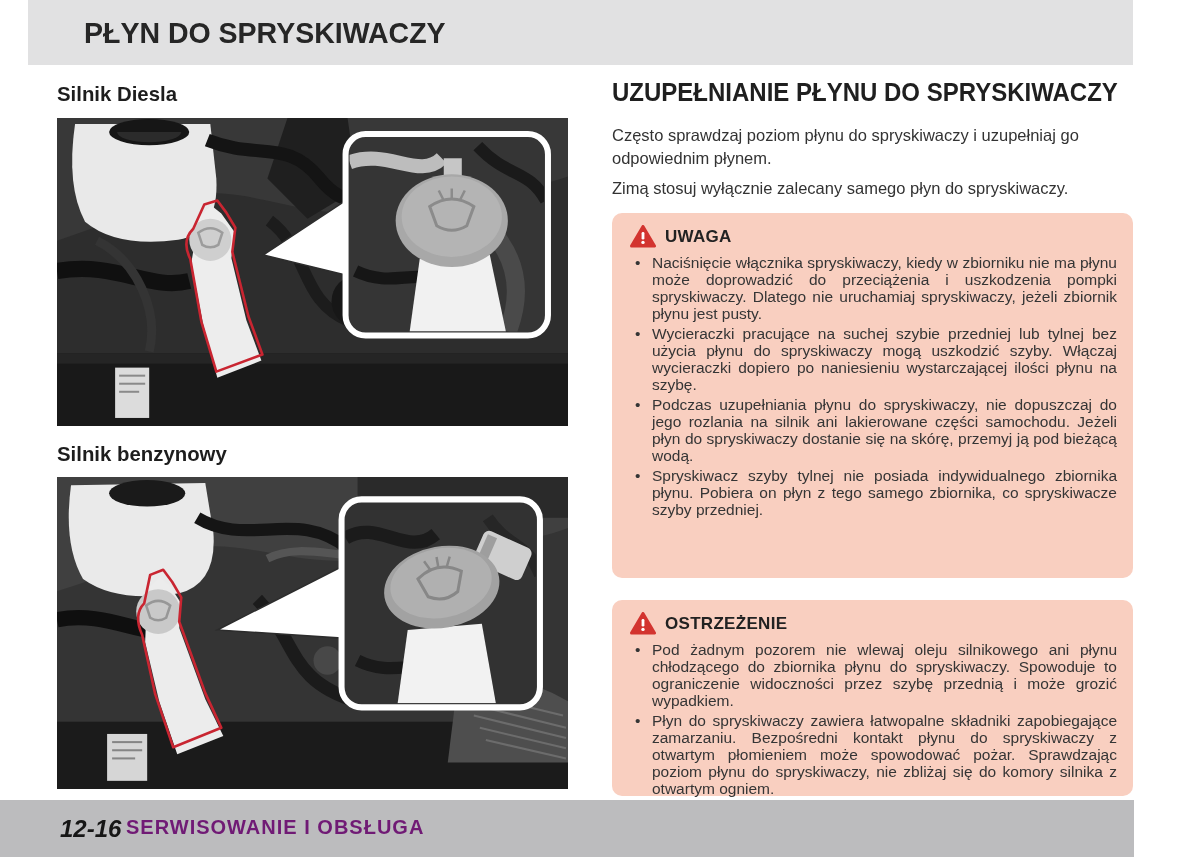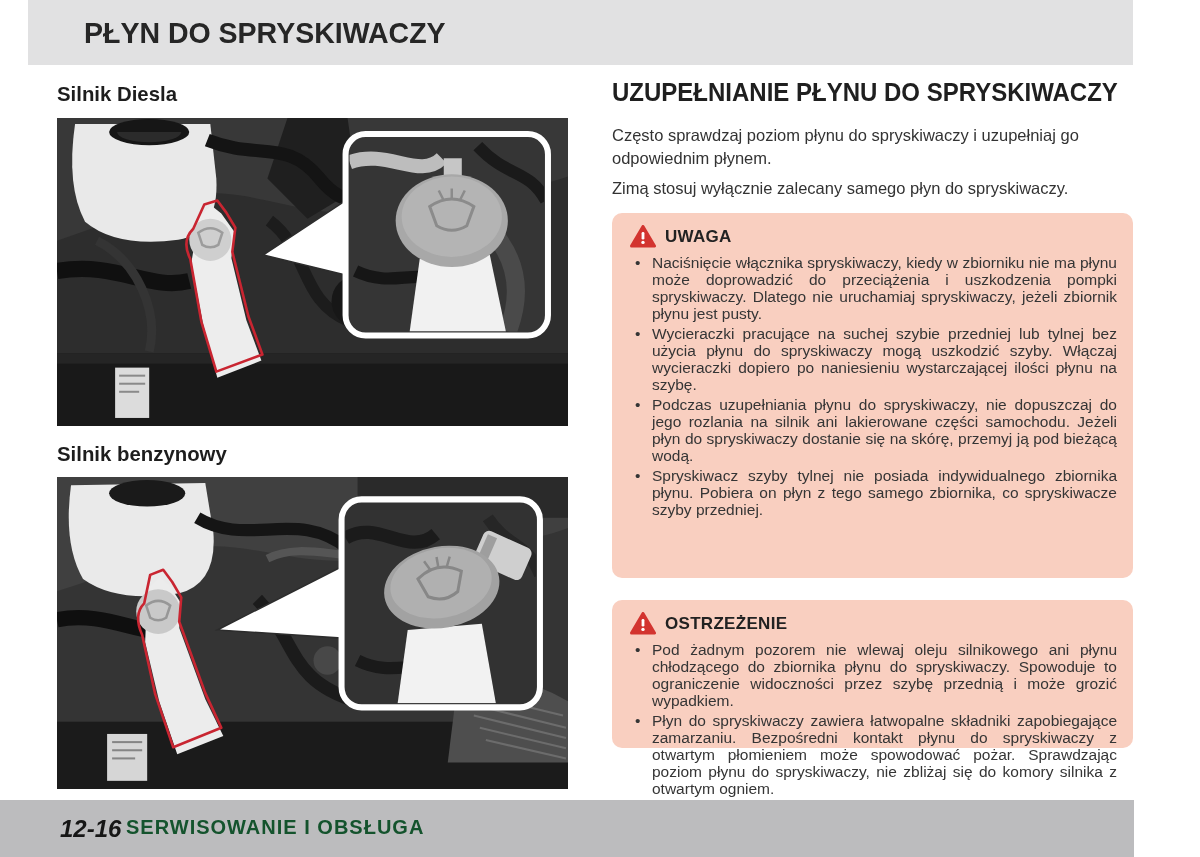--- a/index.html
+++ b/index.html
@@ -25,33 +25,33 @@
   .right-col{position:absolute;left:612px;width:521px;}
   .section-heading{top:78px;font-size:25px;font-weight:700;color:#1f1f1f;
                    transform:scaleX(.96);transform-origin:left center;white-space:nowrap;}
   .intro-p{font-size:16.5px;line-height:23px;color:#333;}
   #intro-1{top:124px;}
   #intro-2{top:177px;}
 
   .wbox{position:absolute;left:612px;width:521px;background:#f9cfc0;border-radius:10px;
         box-sizing:border-box;padding:10px 16px 8px 16px;}
   #caution-box{top:213px;height:365px;}
-  #warning-box{top:600px;height:148px;}
+  #warning-box{top:600px;height:196px;}
   .wbox-title-row{display:flex;align-items:center;gap:9px;margin:2px 0 6px 2px;}
   .wbox-title{font-size:17px;font-weight:700;color:#222;letter-spacing:.3px;}
   .tri-icon{width:26px;height:23px;flex:0 0 auto;}
   .wbox ul{margin:0;padding:0;list-style:none;}
   .wbox li{position:relative;margin:0 0 3px 0;padding-left:24px;font-size:15.5px;line-height:17px;
            text-align:justify;color:#353535;}
   .wbox li::before{content:"•";position:absolute;left:7px;top:0;color:#353535;}
 
   
   .footer-band{position:absolute;left:0;top:800px;width:1134px;height:57px;background:#bcbcbe;}
   .footer-page{position:absolute;left:60px;top:15px;font-size:24px;font-weight:700;color:#161616;font-style:italic;}
-  .footer-section{position:absolute;left:126px;top:16px;font-size:20px;font-weight:600;color:#14532d;
+  .footer-section{position:absolute;left:126px;top:16px;font-size:20px;font-weight:600;color:#701a75;
                   letter-spacing:1px;white-space:nowrap;}
 </style>
 </head>
 <body>
 
 <div id="page">
 
   <div class="header-band">
     <div class="page-title">PŁYN DO SPRYSKIWACZY</div>
   </div>

